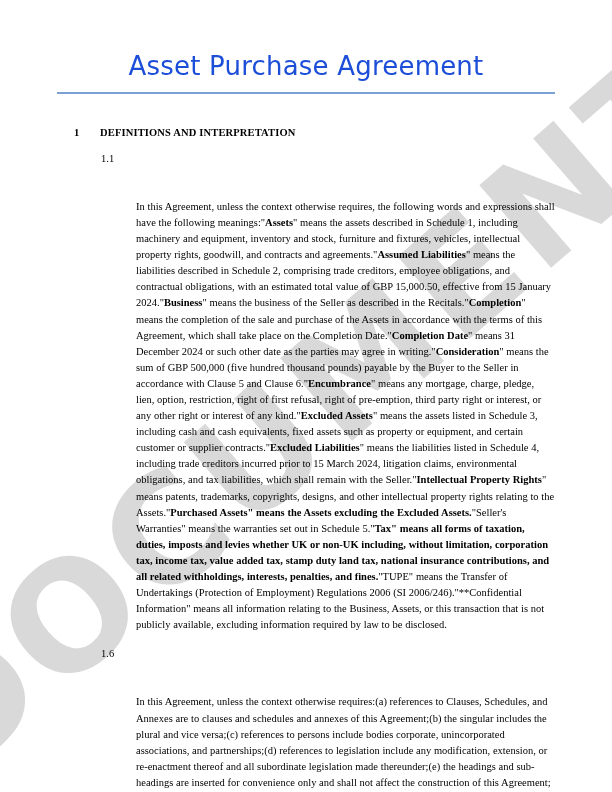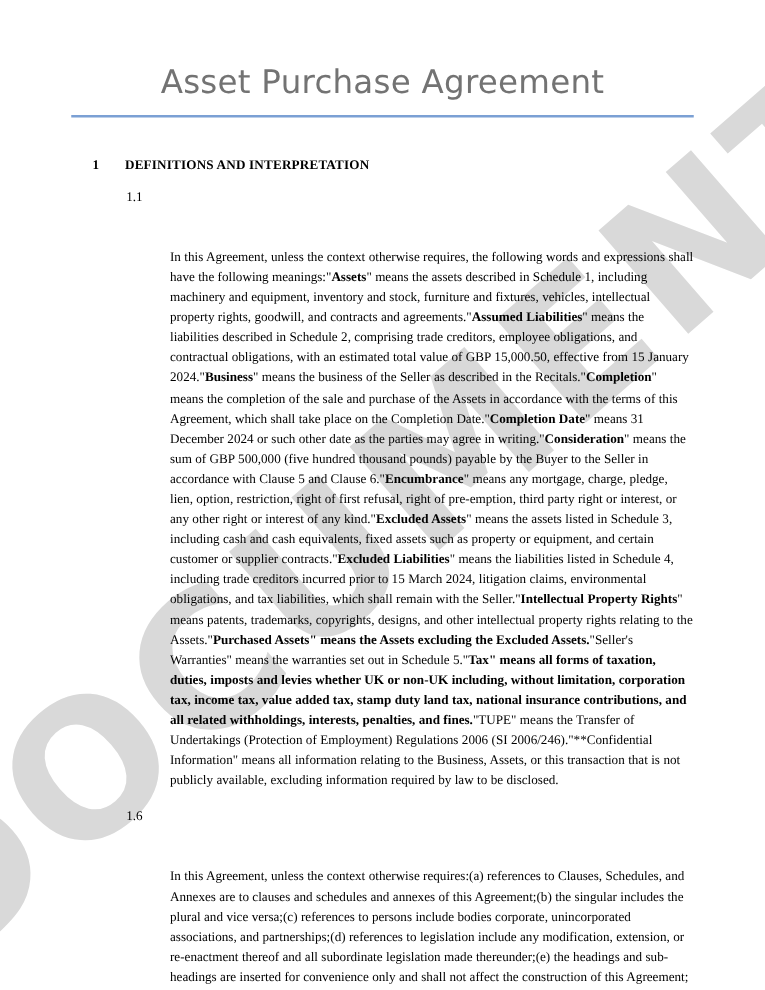--- a/index.html
+++ b/index.html
@@ -50,21 +50,21 @@
   
   .doc-header {
     position: relative;
     z-index: 2;
     padding-top: 52px;
   }
   .doc-title {
     font-family: "DejaVu Sans", "Liberation Sans", sans-serif;
     font-size: 26px;
     font-weight: 400;
-    color: #737373;
+    color: #1d4ed8;
     text-align: center;
     letter-spacing: 0.2px;
     line-height: 1.15;
     margin: 0;
   }
   .title-rule {
     width: 498px;
     height: 2px;
     background: #7ba0d4;
     margin: 10px auto 0 auto;

